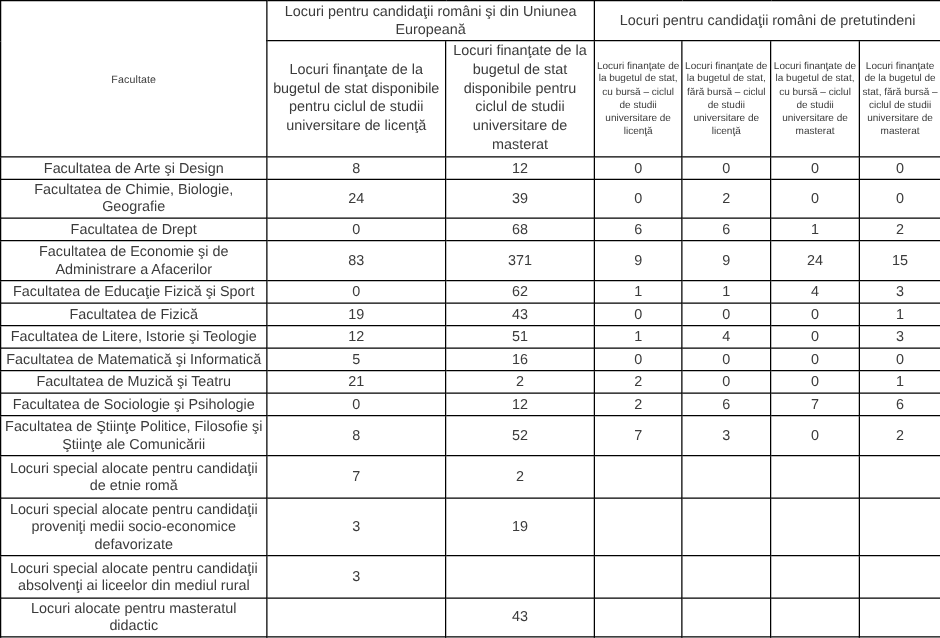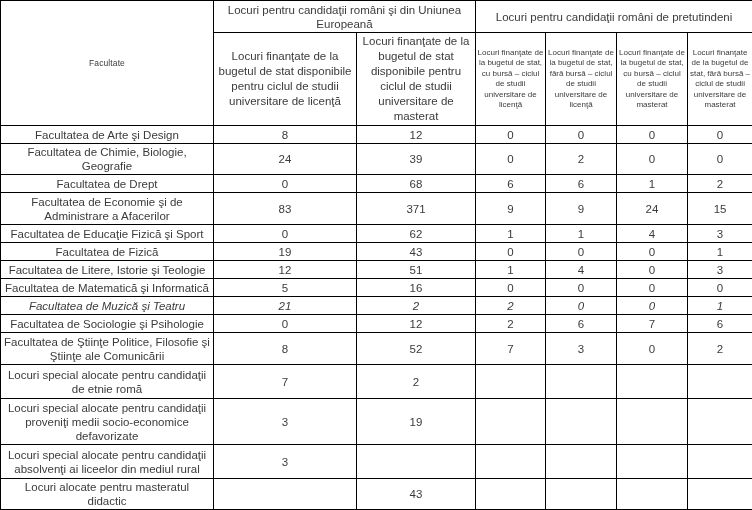--- a/index.html
+++ b/index.html
@@ -126,21 +126,21 @@
       </tr>
       <tr style="height: 18px; padding-left: 16px;">
         <td class="rlabel">Facultatea de Matematică şi Informatică</td>
         <td>5</td>
         <td>16</td>
         <td>0</td>
         <td>0</td>
         <td>0</td>
         <td>0</td>
       </tr>
-      <tr style="height: 18px; font-style: italic;">
+      <tr style="height: 18px;">
         <td class="rlabel">Facultatea de Muzică şi Teatru</td>
         <td>21</td>
         <td>2</td>
         <td>2</td>
         <td>0</td>
         <td>0</td>
         <td>1</td>
       </tr>
       <tr style="height: 18px; padding-left: 20px;">
         <td class="rlabel">Facultatea de Sociologie şi Psihologie</td>

